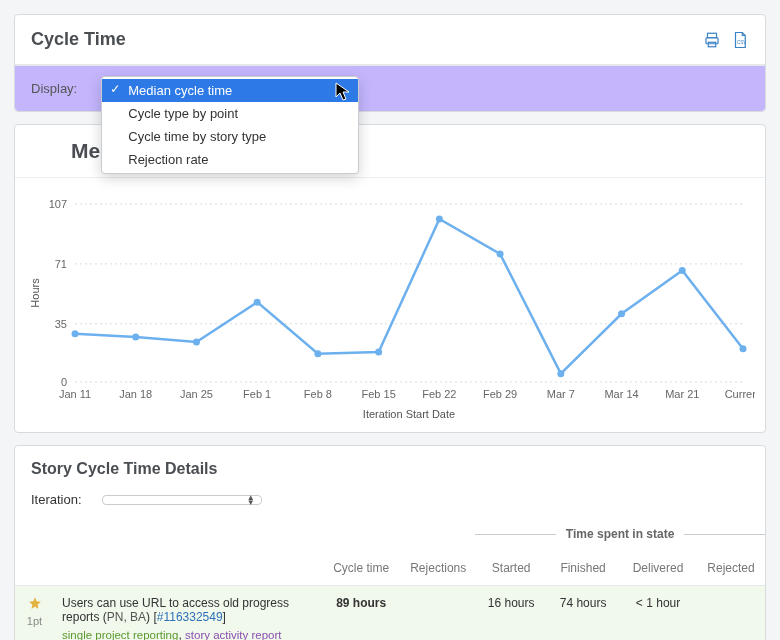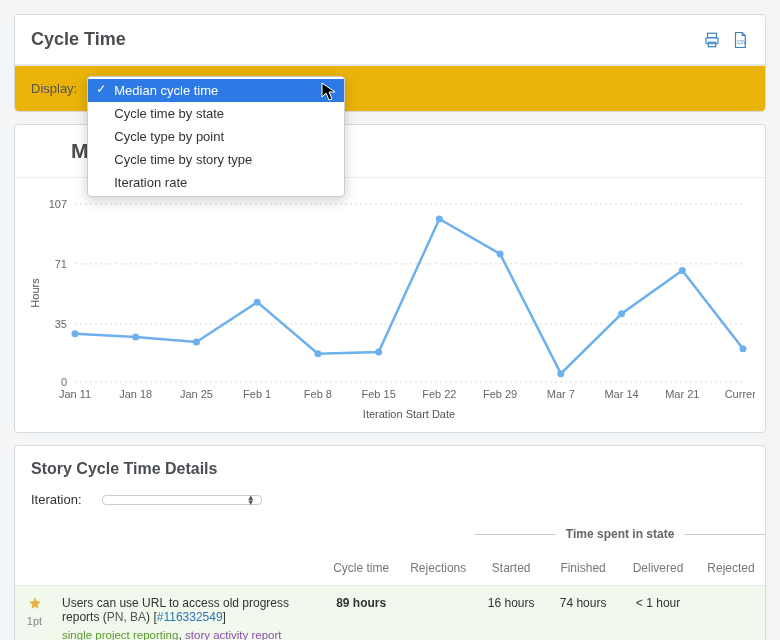--- a/index.html
+++ b/index.html
@@ -6,21 +6,21 @@
 body { font-family: -apple-system, "Helvetica Neue", Arial, sans-serif; background: #f4f5f6; color: #333; font-size: 13px; }
 .page { padding: 14px; width: 780px; }
 
 .panel { background: #fff; border: 1px solid #d8dbde; border-radius: 4px; margin-bottom: 12px; }
 .panel-header { padding: 14px 16px; border-bottom: 1px solid #e5e7ea; display: flex; align-items: center; justify-content: space-between; }
 .panel-title { font-size: 18px; font-weight: 600; color: #4a4e52; }
 
 .icon-actions { display: flex; gap: 10px; }
 .icon-actions svg { width: 18px; height: 18px; stroke: #3b82c4; fill: none; stroke-width: 1.6; cursor: pointer; }
 
-.display-bar { padding: 10px 16px; display: flex; align-items: center; gap: 10px; background: #eab308; border-top: 1px solid #e5e7ea; border-radius: 0 0 4px 4px; }
+.display-bar { padding: 10px 16px; display: flex; align-items: center; gap: 24px; background: #c4b5fd; border-top: 1px solid #e5e7ea; border-radius: 0 0 4px 4px; }
 .display-label { color: #555; }
 
 .select-wrap { position: relative; }
 .select-box { background: #fff; border: 1px solid #c9ccd0; border-radius: 4px; padding: 4px 22px 4px 10px; min-width: 250px; font-size: 13px; position: relative; cursor: pointer; }
 .select-arrows { position: absolute; right: 6px; top: 50%; transform: translateY(-50%); display: flex; flex-direction: column; line-height: 5px; font-size: 8px; color: #555; }
 
 .dropdown-menu { position: absolute; top: 0; left: 0; width: 258px; background: #fff; border: 1px solid #c9ccd0; border-radius: 4px; box-shadow: 0 4px 14px rgba(0,0,0,0.18); z-index: 50; padding: 2px 0; }
 .dropdown-item { padding: 4px 10px 4px 26px; cursor: pointer; color: #333; font-size: 13px; position: relative; }
 .dropdown-item.selected { background: #2d79e6; color: #fff; }
 .dropdown-item.selected::before { content: "✓"; position: absolute; left: 8px; top: 3px; font-size: 12px; }
@@ -95,24 +95,23 @@
       <div class="select-wrap">
         <div class="select-box">
           <span>Median cycle time</span>
           <span class="select-arrows">
               <span>▲</span>
               <span>▼</span>
             </span>
         </div>
         <div class="dropdown-menu">
           <div class="dropdown-item selected">Median cycle time</div>
-          <div class="dropdown-item">Cycle time by state</div>
           <div class="dropdown-item">Cycle type by point</div>
           <div class="dropdown-item">Cycle time by story type</div>
-          <div class="dropdown-item">Iteration rate</div>
+          <div class="dropdown-item">Rejection rate</div>
         </div>
         <svg class="cursor" style="left:234px;top:6px" width="18" height="20" viewBox="0 0 18 20">
             <path d="M1 1 L1 15 L5 11 L8 18 L11 17 L8 10 L14 10 Z" fill="#000" stroke="#fff" stroke-width="1"></path>
           </svg>
       </div>
     </div>
   </div>
 
   <div class="chart-panel">
     <div class="chart-header">

